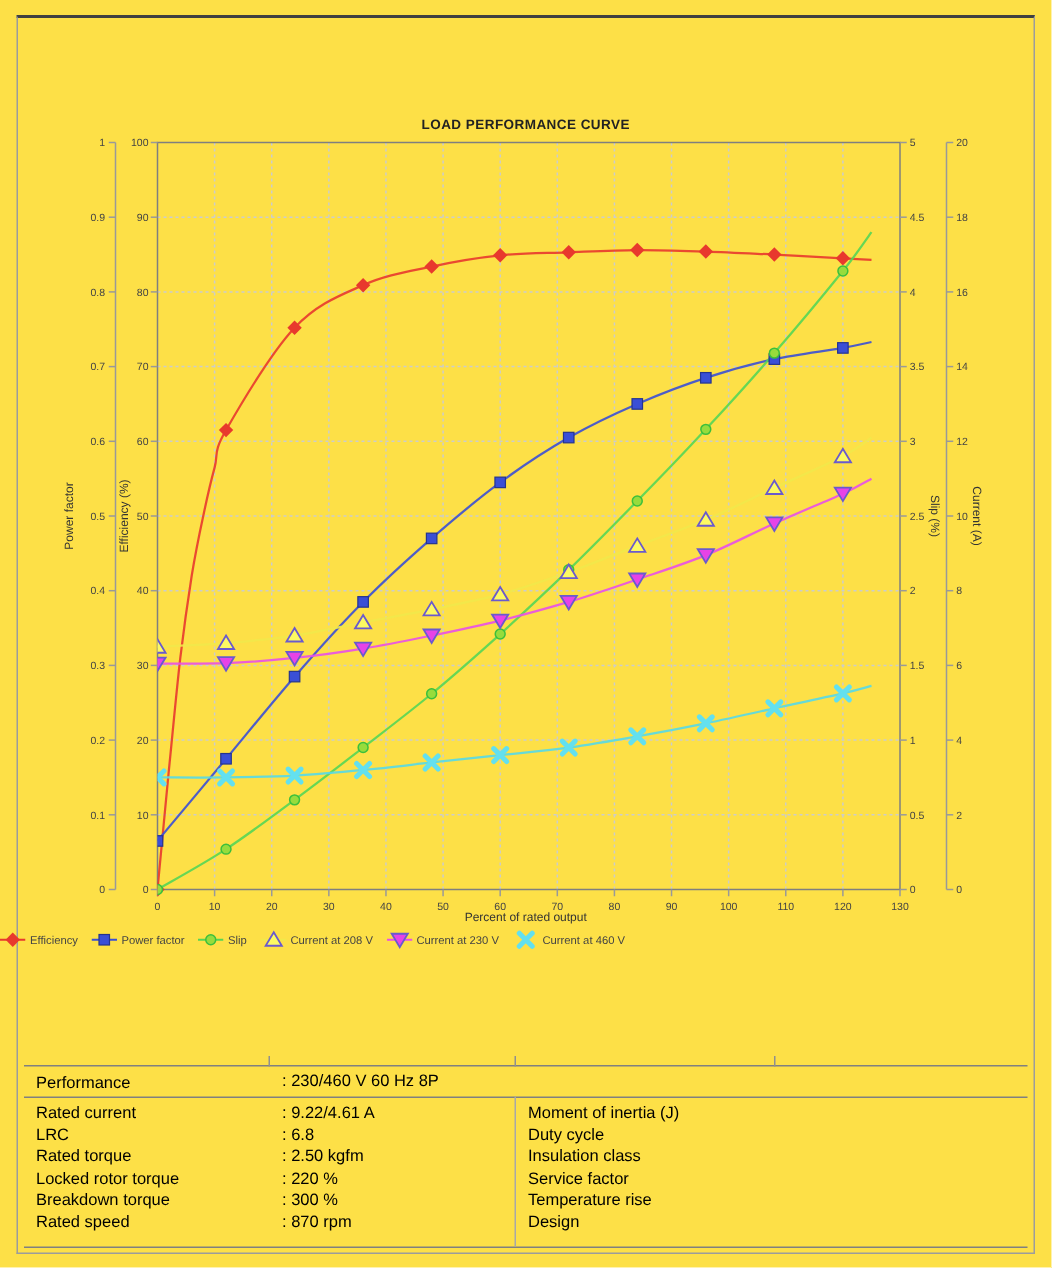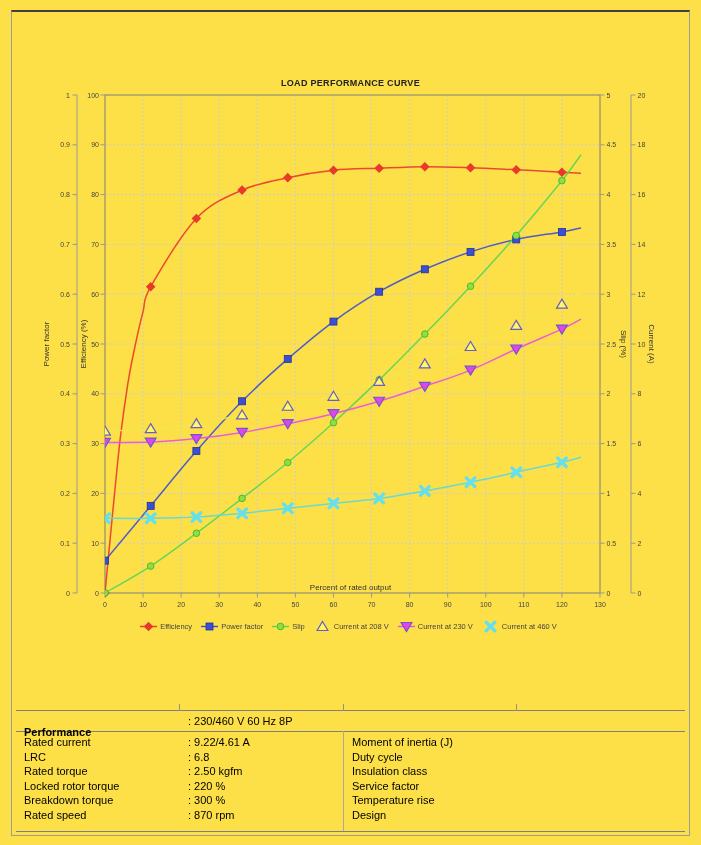--- a/index.html
+++ b/index.html
@@ -3,29 +3,29 @@
 <meta charset="utf-8">
 <style>
   html,body{margin:0;padding:0;background:#fff;}
   .page{position:relative;width:701px;height:845px;background:#fde047;
         font-family:"Liberation Sans",sans-serif;overflow:hidden;}
   .frame{position:absolute;left:11px;top:10px;width:677px;height:823px;
          border-top:2px solid #404040;border-left:1px solid #9c9c9c;
          border-right:1px solid #9c9c9c;border-bottom:1px solid #9c9c9c;}
   .chart-title{position:absolute;left:0;top:78px;width:701px;text-align:center;
          font-size:9px;font-weight:bold;color:#222;letter-spacing:.3px;}
-  .x-axis-title{position:absolute;left:0;top:583px;width:701px;text-align:center;
+  .x-axis-title{position:absolute;left:0;top:607px;width:701px;text-align:center;
          font-size:8px;color:#333;}
   .rot-label{position:absolute;top:344px;font-size:8px;color:#333;white-space:nowrap;}
   .rot-ccw{transform:translate(-50%,-50%) rotate(-90deg);}
   .rot-cw{transform:translate(-50%,-50%) rotate(90deg);}
   #chart-svg{position:absolute;left:0;top:0;}
   svg text{font-family:"Liberation Sans",sans-serif;}
   .legend{position:absolute;left:0;top:620px;width:617px;display:flex;
-          justify-content:center;align-items:center;gap:9px;padding-left:40px;}
+          align-items:center;gap:9px;}
   .legend-item{display:flex;align-items:center;gap:3px;font-size:7.5px;color:#444;}
   .spec-table{position:absolute;left:16px;top:710px;width:669px;height:122px;
               font-size:11px;color:#000;}
   .t-line{position:absolute;left:0;right:0;height:1px;background:#808080;}
   .t-vline{position:absolute;width:1px;background:#a8a8a8;}
   .t-tick{position:absolute;width:1px;height:7px;top:-6px;background:#909090;}
   .t-cell{position:absolute;white-space:nowrap;}
   .spec-col{position:absolute;top:25px;line-height:14.5px;white-space:nowrap;}
   .spec-col div{white-space:nowrap;}
 </style>
@@ -338,21 +338,21 @@
 
   <div class="spec-table">
     <div class="t-line" style="top:0;"></div>
     <div class="t-line" style="top:21px;"></div>
     <div class="t-line" style="top:121px;"></div>
     <div class="t-vline" style="left:327px;top:21px;height:100px;"></div>
     <div class="t-tick" style="left:163px;"></div>
     <div class="t-tick" style="left:327px;"></div>
     <div class="t-tick" style="left:500px;"></div>
 
-    <div class="t-cell" style="left:8px;top:16px;font-weight:bold;">Performance</div>
+    <div class="t-cell" style="left:8px;top:6px;">Performance</div>
     <div class="t-cell" style="left:172px;top:5px;">: 230/460 V 60 Hz 8P</div>
 
     <div class="spec-col" style="left:8px;">
       <div>Rated current</div>
       <div>LRC</div>
       <div>Rated torque</div>
       <div>Locked rotor torque</div>
       <div>Breakdown torque</div>
       <div>Rated speed</div>
     </div>

